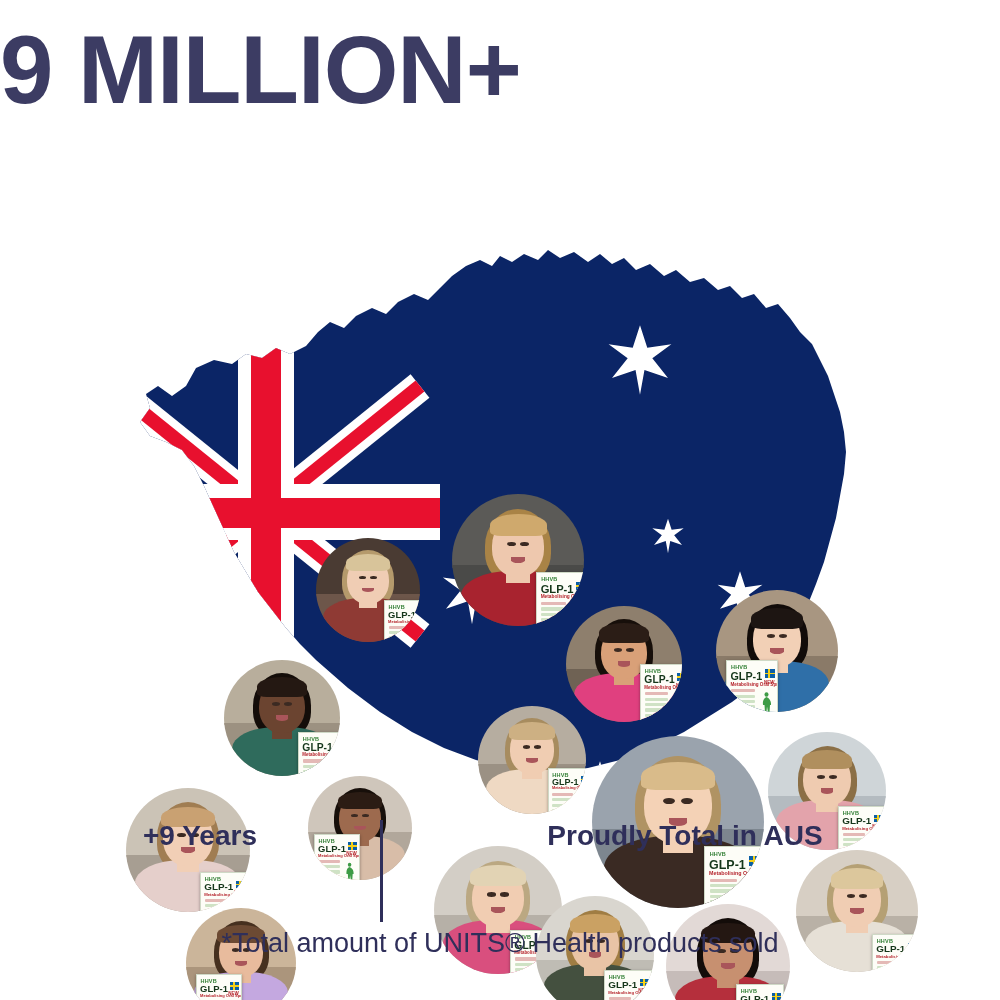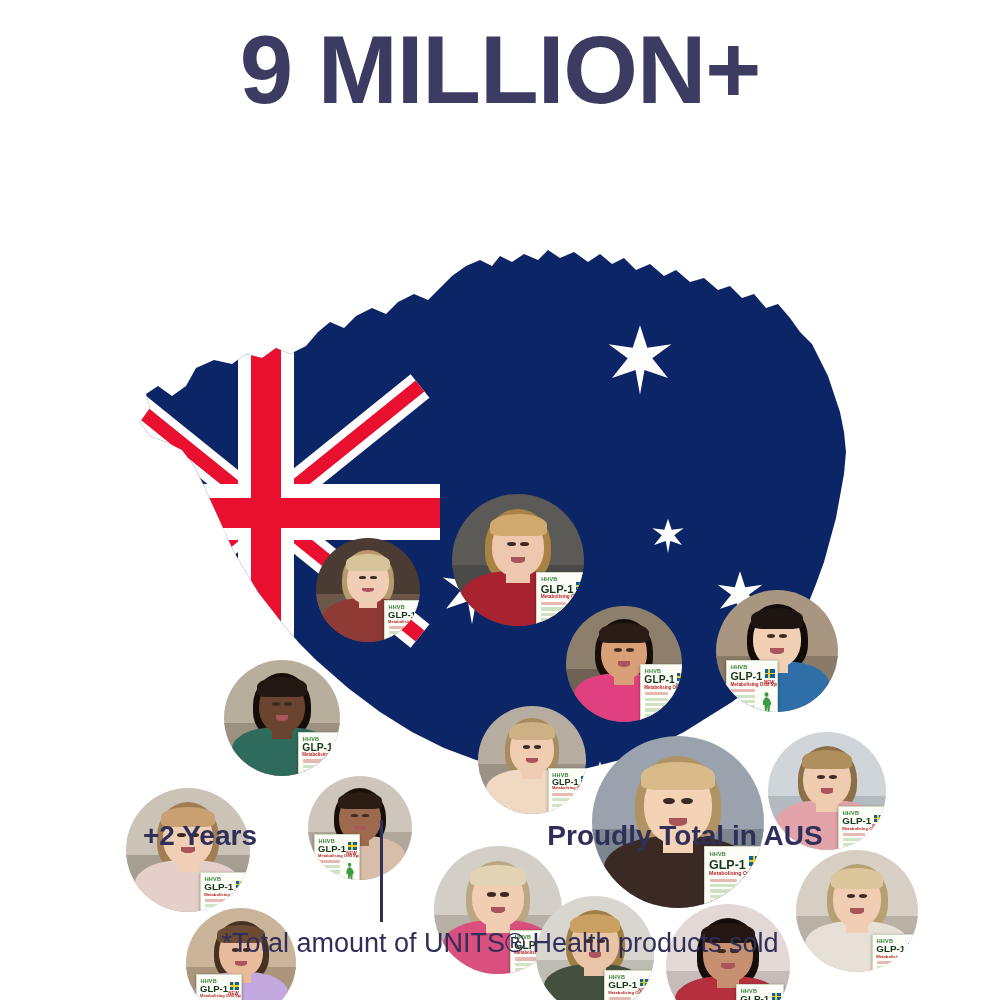--- a/index.html
+++ b/index.html
@@ -18,21 +18,20 @@
     background: #ffffff;
     overflow: hidden;
   }
 
   
   .headline-block {
     position: absolute;
     top: 18px;
     left: 0;
     width: 1000px;
-    text-align: center;
     z-index: 40;
   }
   .headline-1 {
     font-family: "Liberation Sans", sans-serif;
     font-weight: bold;
     font-size: 96px;
     line-height: 104px;
     letter-spacing: -1px;
     color: #3c3c63;
     white-space: nowrap;
@@ -852,21 +851,21 @@
               <ellipse cx="15" cy="6" rx="4" ry="4.4" fill="#3e9b45"></ellipse>
               <path d="M15 11 C9 13 7 20 8 27 L11 27 L12 42 L15 42 L16 30 L18 42 L21 42 L22 27 L24 27 C25 20 21 13 15 11 Z" fill="#3e9b45"></path>
             </svg>
           </div>
         </div>
       </div>
   </div>
 
   <div id="facts">
     <div class="fact-left">
-      <div class="big">+2 Years</div>
+      <div class="big">+9 Years</div>
     </div>
 
     <div id="fact-divider"></div>
 
     <div class="fact-right">
       <div class="big">Proudly Total in AUS</div>
     </div>
   </div>
 
   <div id="footnote">*Total amount of UNITS® Health products sold</div>

